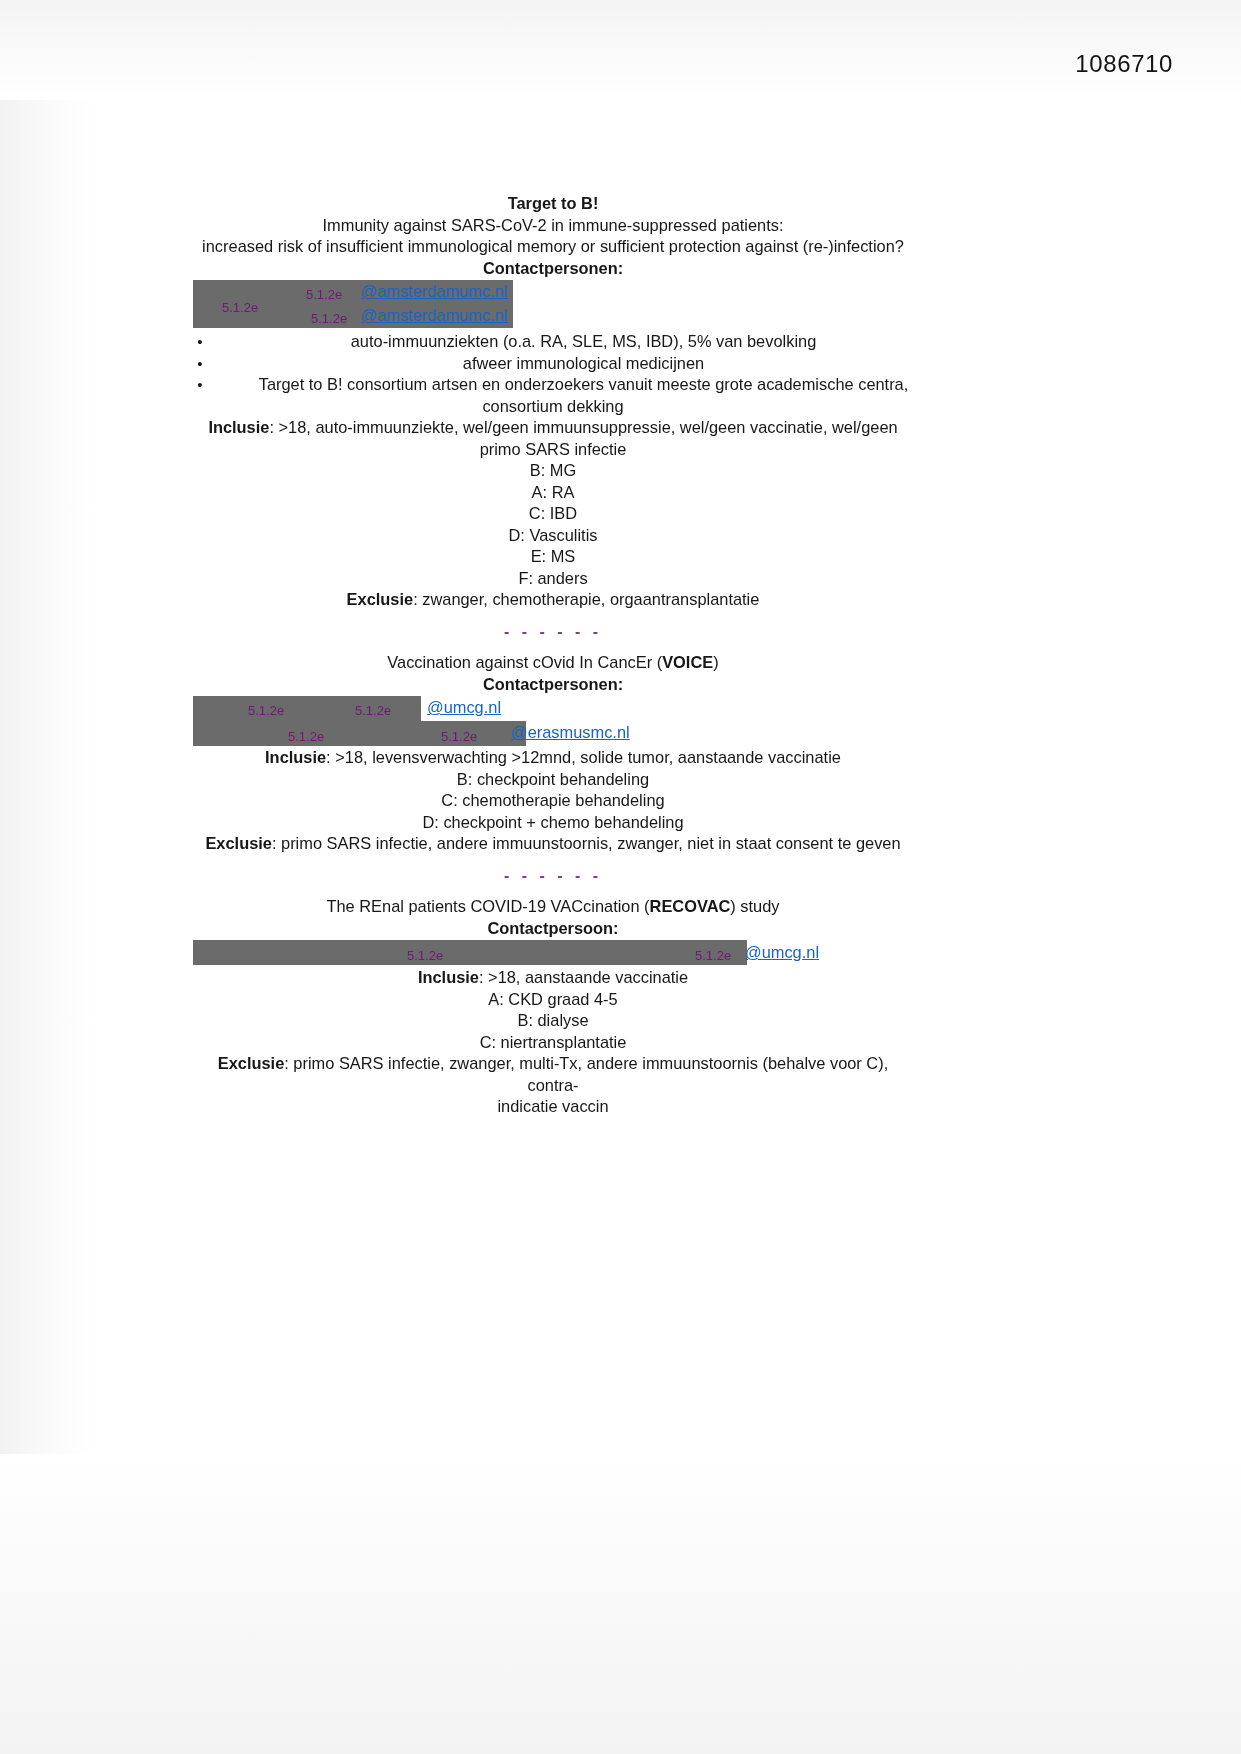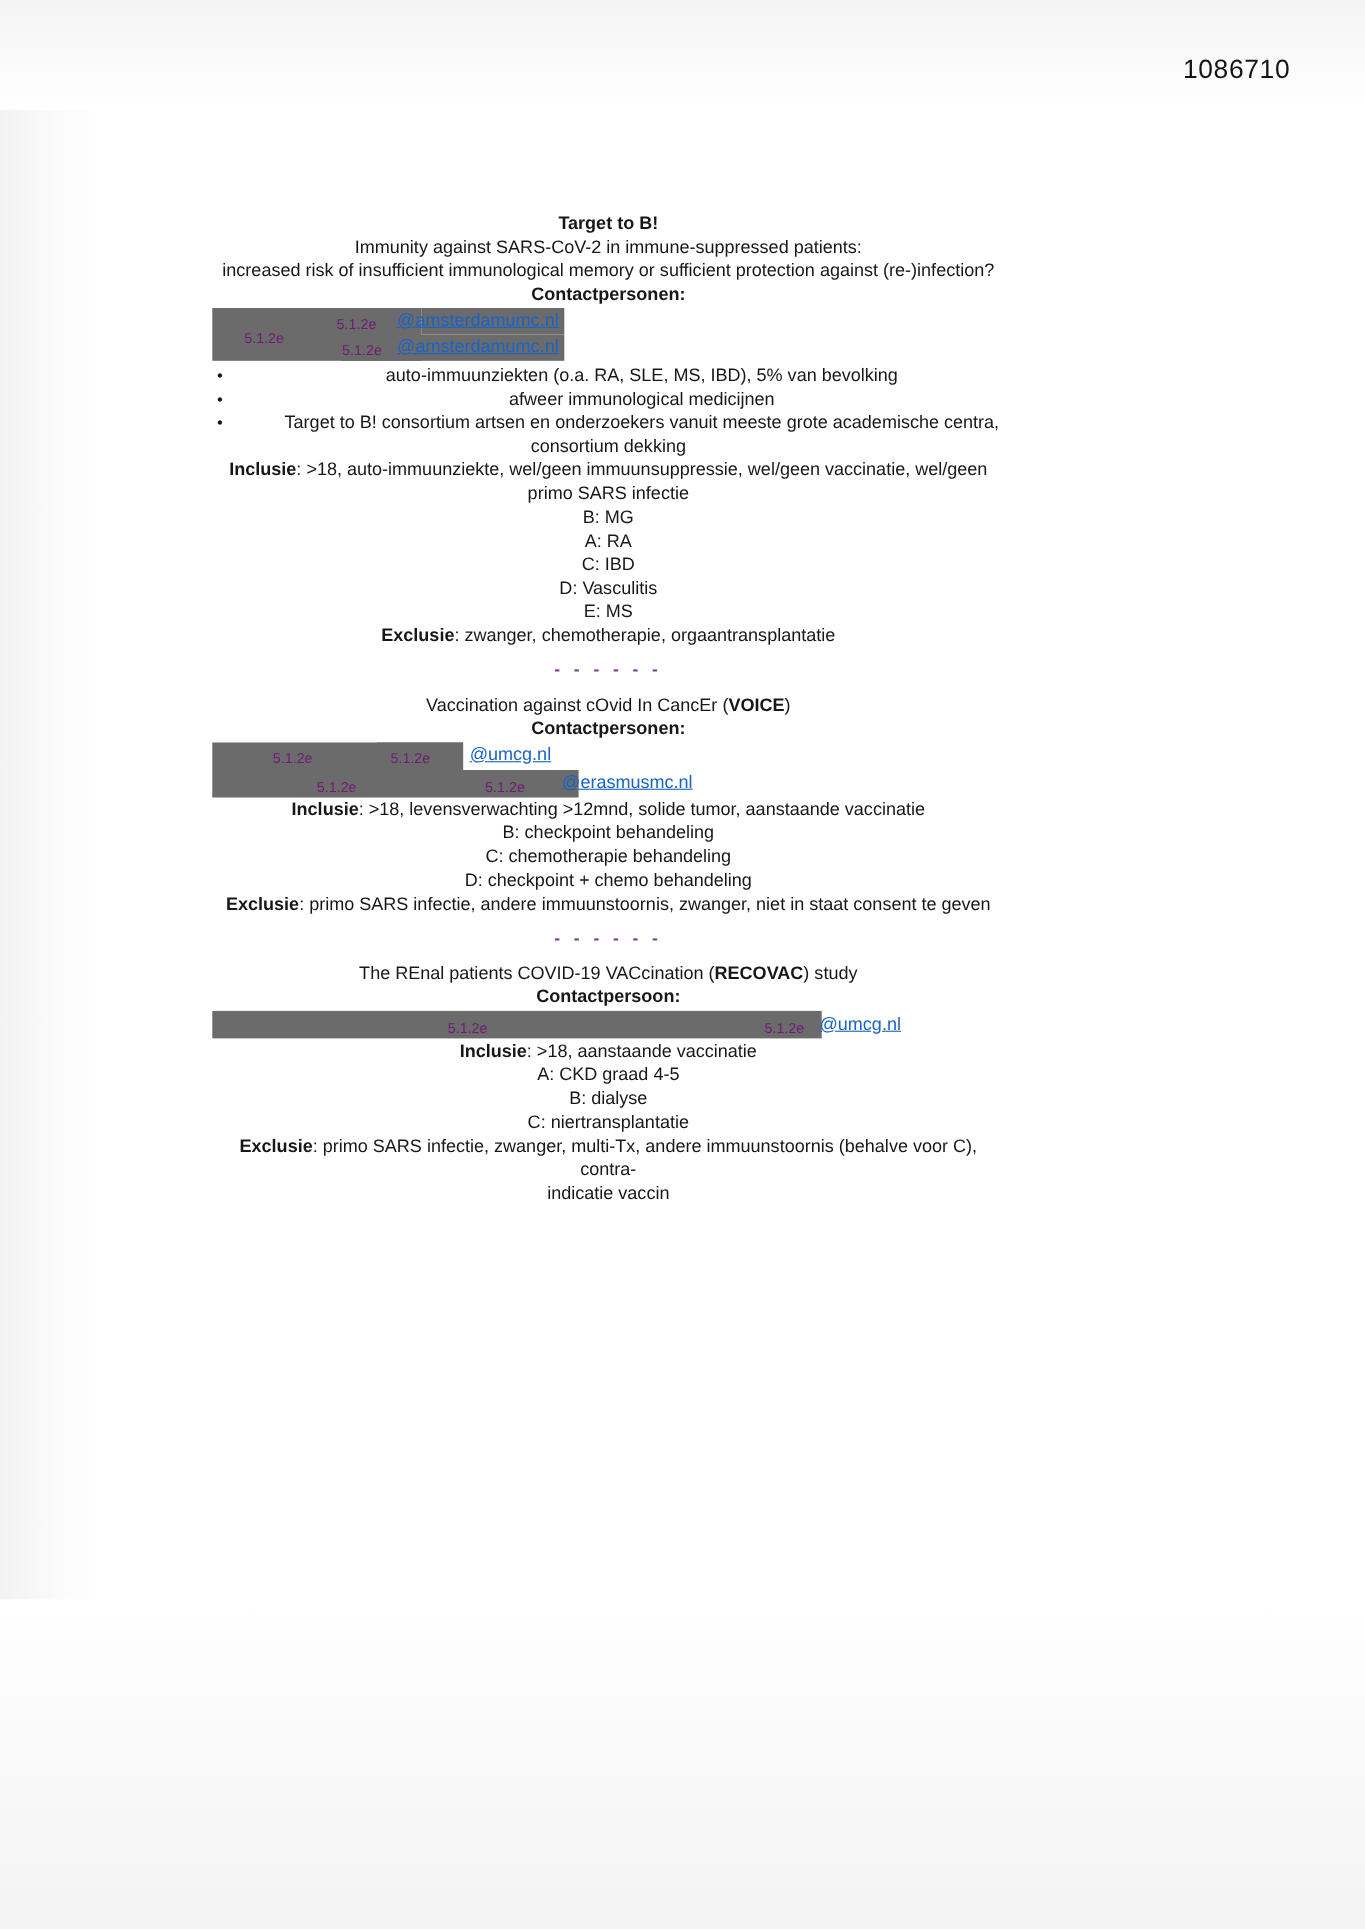--- a/index.html
+++ b/index.html
@@ -163,20 +163,21 @@
       <p class="line">consortium dekking</p>
 
       <p class="line"><span class="b">Inclusie</span><span>: &gt;18, auto-immuunziekte, wel/geen immuunsuppressie, wel/geen vaccinatie, wel/geen</span></p>
       <p class="line">primo SARS infectie</p>
 
       <p class="line">B: MG</p>
       <p class="line">A: RA</p>
       <p class="line">C: IBD</p>
       <p class="line">D: Vasculitis</p>
       <p class="line">E: MS</p>
+      <p class="line">F: anders</p>
 
       <p class="line"><span class="b">Exclusie</span><span>: zwanger, chemotherapie, orgaantransplantatie</span></p>
     </div>
 
     <div class="spacer-sm"></div>
     <p class="sep-dashes">- - - - - -</p>
     <div class="spacer-sm"></div>
 
     <div>
       <p class="line"><span>Vaccination against cOvid In CancEr (</span><span class="b">VOICE</span><span>)</span></p>

